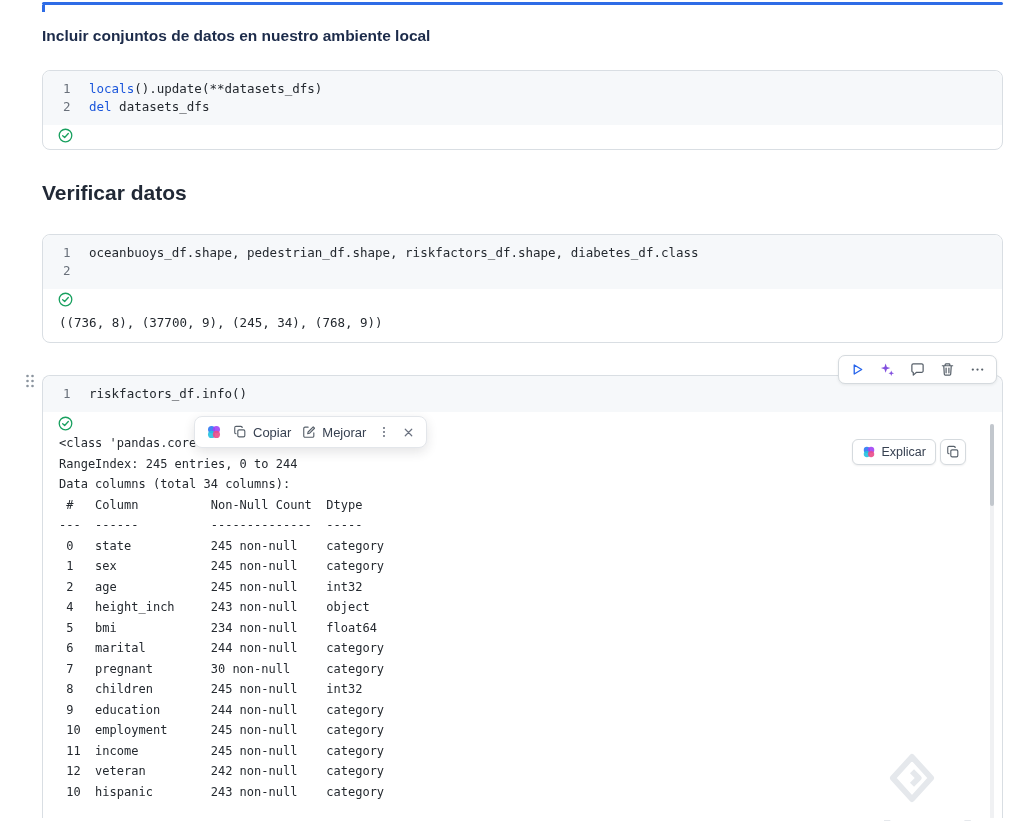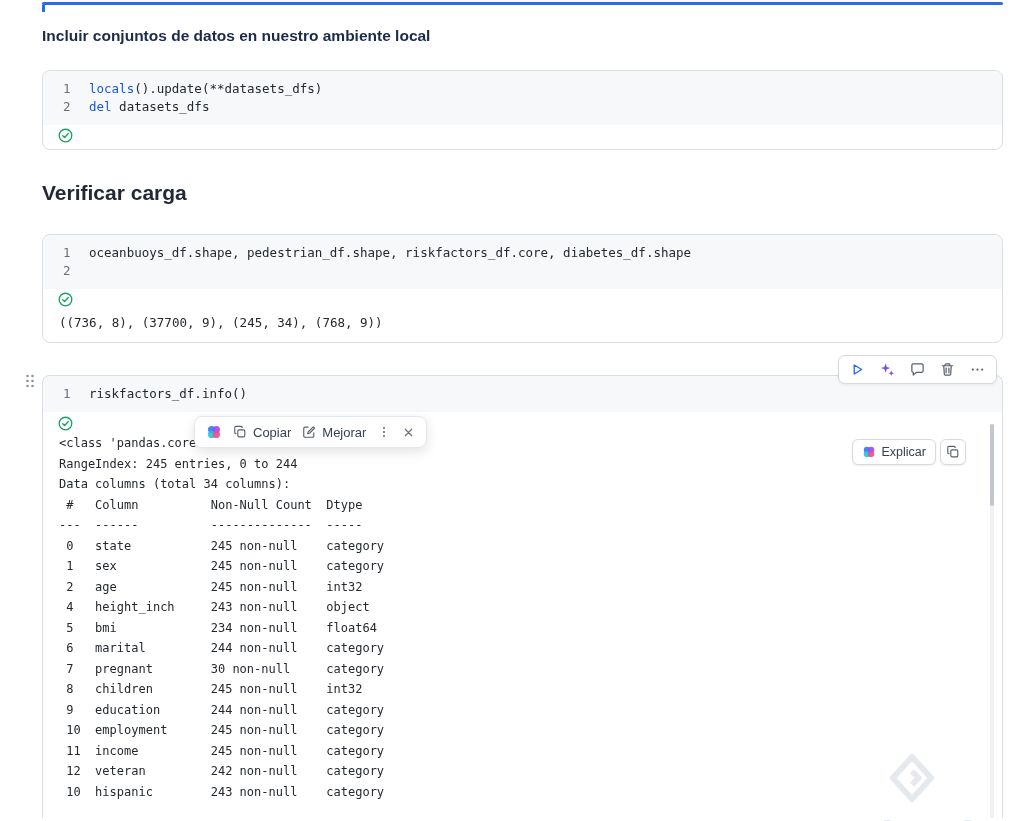--- a/index.html
+++ b/index.html
@@ -83,25 +83,25 @@
     <div class="status-row">
       <span class="check-badge">
         <svg width="15" height="15" viewBox="0 0 16 16">
             <circle cx="8" cy="8" r="6.7" fill="#fff" stroke="#18a05f" stroke-width="1.4"></circle>
             <path d="M5 8.3 L7.1 10.2 L11 5.9" fill="none" stroke="#18a05f" stroke-width="1.4" stroke-linecap="round" stroke-linejoin="round"></path>
           </svg>
       </span>
     </div>
   </div>
 
-  <h2 class="section-h2">Verificar carga</h2>
+  <h2 class="section-h2">Verificar datos</h2>
 
   <div class="cell cell-2">
     <div class="code-area">
-      <div class="code-line"><span class="ln">1</span><span class="code-text">oceanbuoys_df.shape, pedestrian_df.shape, riskfactors_df.core, diabetes_df.shape</span></div>
+      <div class="code-line"><span class="ln">1</span><span class="code-text">oceanbuoys_df.shape, pedestrian_df.shape, riskfactors_df.shape, diabetes_df.class</span></div>
       <div class="code-line"><span class="ln">2</span><span class="code-text"></span></div>
     </div>
     <div class="status-row">
       <span class="check-badge">
         <svg width="15" height="15" viewBox="0 0 16 16">
             <circle cx="8" cy="8" r="6.7" fill="#fff" stroke="#18a05f" stroke-width="1.4"></circle>
             <path d="M5 8.3 L7.1 10.2 L11 5.9" fill="none" stroke="#18a05f" stroke-width="1.4" stroke-linecap="round" stroke-linejoin="round"></path>
           </svg>
       </span>
     </div>

